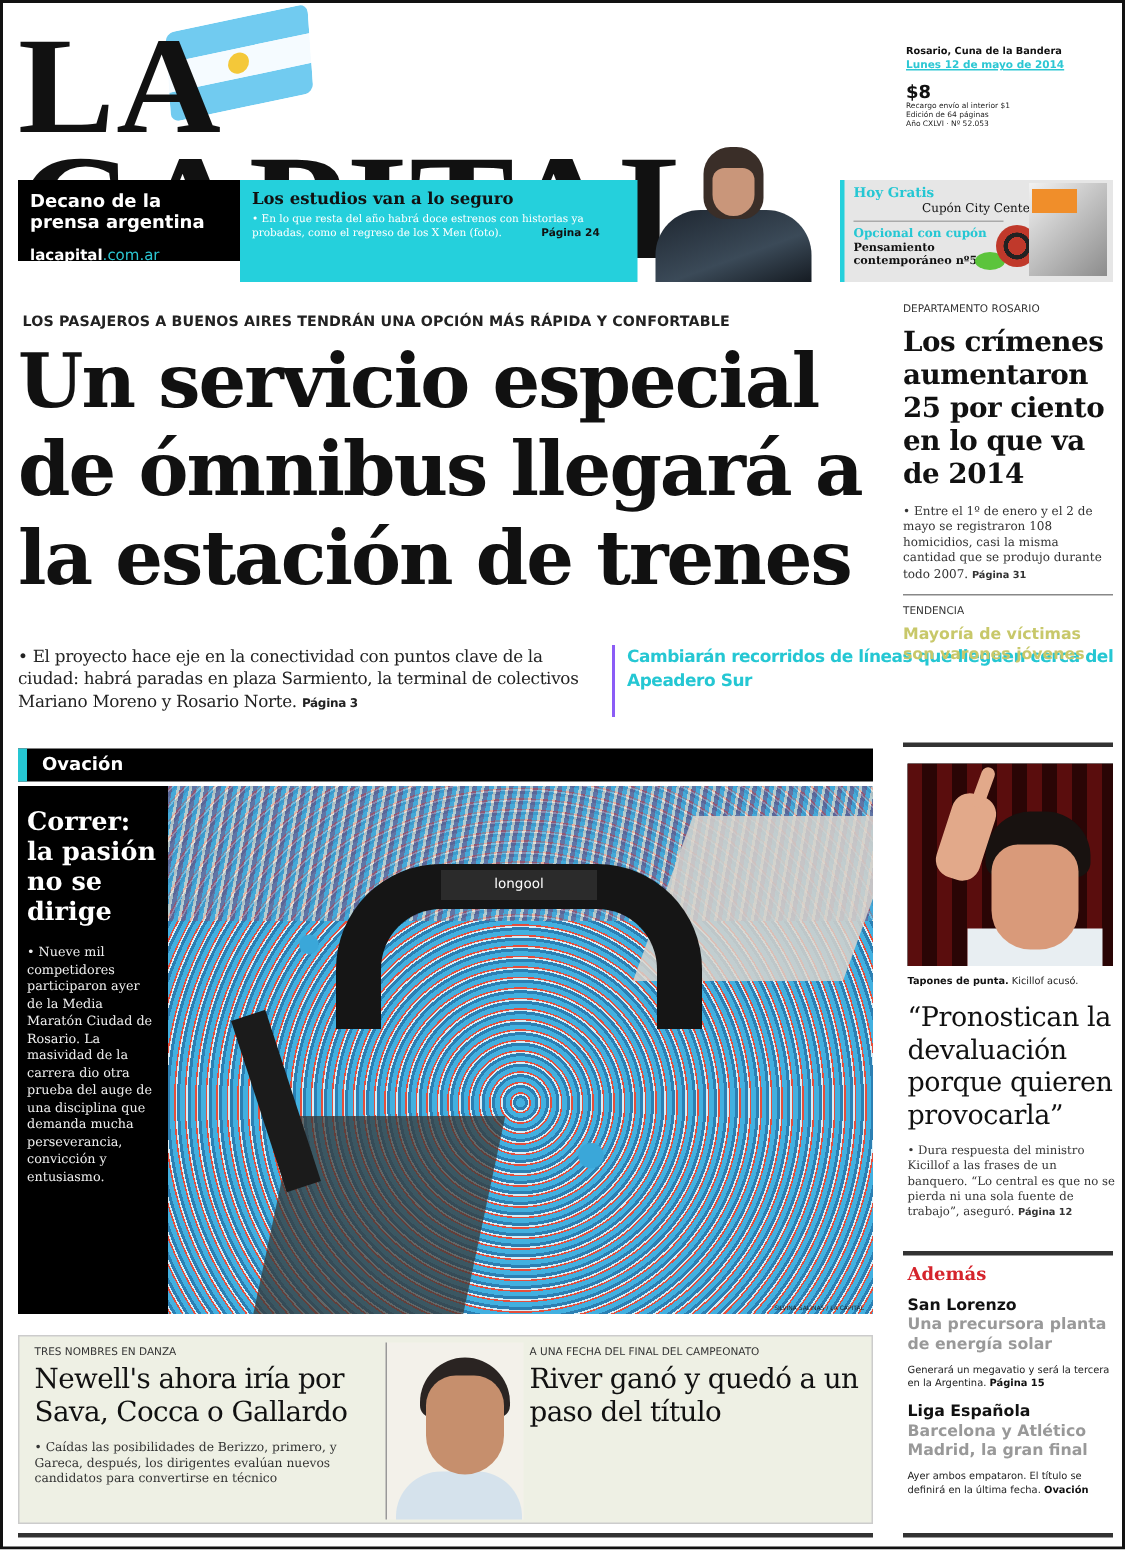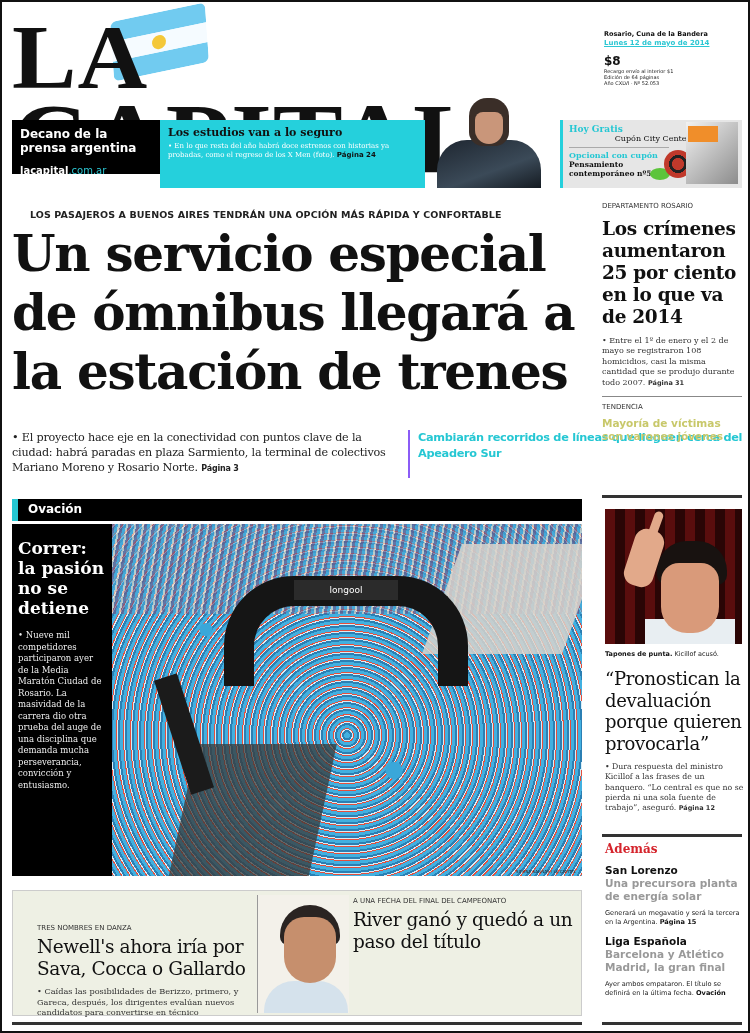--- a/index.html
+++ b/index.html
@@ -27,37 +27,37 @@
   
   .band { position: absolute; left: 10px; top: 118px; width: 730px; height: 68px; }
   .band .decano { position: absolute; left: 0; top: 0; width: 148px; height: 54px; background: #000; color: #fff; padding: 7px 8px; font-family: "DejaVu Sans", sans-serif; }
   .band .decano .t { font-size: 12px; font-weight: bold; line-height: 14px; }
   .band .decano .url { font-size: 10px; font-weight: bold; margin-top: 10px; }
   .band .decano .url span { color: #2cc7d3; font-weight: normal; }
   .band .cine { position: absolute; left: 148px; top: 0; width: 265px; height: 68px; background: #25d0dc; padding: 6px 8px; }
   .band .cine .h1 { font-size: 11px; font-weight: bold; color: #111; }
   .band .cine .h2 { font-size: 11px; font-weight: bold; color: #fff; margin-top: 2px; }
   .band .cine .p { font-size: 7px; color: #fff; margin-top: 3px; line-height: 9px; }
-  .band .cine .p b { color: #111; font-family: "DejaVu Sans", sans-serif; }
+  .band .cine .p b { color: #111; font-family: "DejaVu Sans", sans-serif; margin-left: 24px; }
   .band .hero { position: absolute; left: 415px; top: -22px; width: 135px; height: 90px; }
   .hero .head { position: absolute; left: 42px; top: 0; width: 40px; height: 48px; background: #3a2e28; border-radius: 18px 18px 14px 14px; }
   .hero .face { position: absolute; left: 48px; top: 14px; width: 28px; height: 32px; background: #c9967a; border-radius: 8px 8px 14px 14px; }
   .hero .body { position: absolute; left: 10px; top: 42px; width: 104px; height: 48px; background: linear-gradient(160deg,#1e2630,#3b4a58 60%,#151b22); border-radius: 30px 30px 0 0; }
   .band .gratis { position: absolute; left: 548px; top: 0; width: 182px; height: 68px; background: #e6e6e6; padding: 4px 6px; border-left: 3px solid #25d0dc; }
   .gratis .l1 { font-size: 9px; font-weight: bold; color: #25c7d3; }
   .gratis .l2 { font-size: 8px; font-weight: normal; color: #111; text-align: center; }
   .gratis .l3 { font-size: 8px; font-weight: bold; color: #25c7d3; margin-top: 4px; border-top: 1px solid #aaa; padding-top: 2px; width: 100px; }
   .gratis .l4 { font-size: 7.5px; font-weight: bold; color: #111; line-height: 9px; width: 100px; }
   .gratis .book { position: absolute; right: 4px; top: 2px; width: 52px; height: 62px; background: linear-gradient(135deg,#f2f2f2,#8c8c8c); }
   .gratis .book .tag { position: absolute; left: 2px; top: 4px; width: 30px; height: 16px; background: #f08e2a; }
   .gratis .chips { position: absolute; right: 50px; top: 30px; width: 28px; height: 28px; border-radius: 50%; background: radial-gradient(#c0392b 30%, #222 31%, #222 45%, #c0392b 46%); }
   .gratis .chip2 { position: absolute; right: 72px; top: 48px; width: 20px; height: 12px; border-radius: 50%; background: #5cc43b; }
 
   
-  .kicker { position: absolute; left: 28px; top: 207px; font-family: "DejaVu Sans", sans-serif; font-size: 9.5px; font-weight: bold; color: #222; letter-spacing: .1px; }
+  .kicker { position: absolute; left: 13px; top: 207px; font-family: "DejaVu Sans", sans-serif; font-size: 9.5px; font-weight: bold; color: #222; letter-spacing: .1px; }
   .headline { position: absolute; left: 10px; top: 222px; width: 580px; font-family: "DejaVu Serif", serif; font-size: 50px; line-height: 59px; font-weight: bold; color: #111; letter-spacing: -1.3px; }
   .deck { position: absolute; left: 10px; top: 428px; width: 384px; font-size: 11.2px; line-height: 15px; color: #222; letter-spacing: -.2px; }
   .deck b { font-family: "DejaVu Sans", sans-serif; font-size: 8px; }
   .side-deck { position: absolute; left: 406px; top: 428px; padding-left: 8px; border-left: 2px solid #8b5cf6; height: 48px; font-family: "DejaVu Sans", sans-serif; font-weight: bold; font-size: 11.3px; line-height: 15.5px; color: #25c7d3; letter-spacing: -.3px; }
 
   
   .ovbar { position: absolute; left: 10px; top: 497px; width: 570px; height: 22px; background: #000; }
   .ovbar .blue { position: absolute; left: 0; top: 0; width: 6px; height: 22px; background: #25c7d3; }
   .ovbar .t { position: absolute; left: 16px; top: 3px; color: #fff; font-family: "DejaVu Sans", sans-serif; font-size: 12px; font-weight: bold; }
   .ovleft { position: absolute; left: 10px; top: 522px; width: 100px; height: 352px; background: #000; color: #fff; padding: 14px 6px 0 6px; }
@@ -72,21 +72,21 @@
   .photo .crowd-top { position: absolute; left: 0; top: 0; width: 470px; height: 90px; background: repeating-linear-gradient(100deg,#6d5c8c 0 3px,#45a6d6 3px 6px,#e6d9c9 6px 8px); opacity: .7; }
   .photo .street { position: absolute; left: 330px; top: 20px; width: 140px; height: 110px; background: #d8d3cc; transform: skewX(-20deg); opacity: .85; }
   .photo .arch { position: absolute; left: 112px; top: 52px; width: 244px; height: 110px; border: 30px solid #151515; border-bottom: none; border-radius: 70px 70px 0 0; }
   .photo .arch .sign { position: absolute; left: 40px; top: -26px; width: 104px; height: 20px; background: #2b2b2b; color: #fff; font-family: "DejaVu Sans", sans-serif; font-size: 9px; text-align: center; line-height: 20px; }
   .photo .road { position: absolute; left: 70px; top: 220px; width: 140px; height: 140px; background: #3a3a38; transform: skewX(-12deg); opacity: .75; }
   .photo .fence { position: absolute; left: 60px; top: 150px; width: 24px; height: 120px; background: #1b1b1b; transform: rotate(-18deg); }
   .photo .credit { position: absolute; right: 6px; bottom: 2px; font-size: 4px; color: #222; font-family: "DejaVu Sans", sans-serif; }
 
   
   .bottom { position: absolute; left: 10px; top: 888px; width: 570px; height: 126px; background: #eef0e4; border: 1px solid #ccc; }
-  .bot1 { position: absolute; left: 24px; top: 6px; width: 230px; margin-top: 27px; }
+  .bot1 { position: absolute; left: 10px; top: 6px; width: 230px; }
   .bot2 { position: absolute; left: 340px; top: 6px; width: 228px; }
   .bottom .k { font-family: "DejaVu Sans", sans-serif; font-size: 7px; color: #333; }
   .bottom .h { font-size: 18.5px; line-height: 22px; color: #111; margin-top: 4px; letter-spacing: -.4px; }
   .bottom .p { font-size: 8.2px; line-height: 10.5px; color: #333; margin-top: 6px; }
   .bottom .portrait { position: absolute; left: 244px; top: 4px; width: 92px; height: 118px; background: #f3f1ea; border-left: 1px solid #999; overflow: hidden; }
   .portrait .hair { position: absolute; left: 22px; top: 10px; width: 60px; height: 40px; background: #2a2422; border-radius: 30px 30px 8px 8px; }
   .portrait .face { position: absolute; left: 26px; top: 22px; width: 52px; height: 66px; background: #c68f6d; border-radius: 20px 20px 26px 26px; }
   .portrait .shirt { position: absolute; left: 6px; top: 86px; width: 84px; height: 40px; background: #d5e2ec; border-radius: 30px 30px 0 0; }
 
   
@@ -180,21 +180,21 @@
   <div class="kicker">LOS PASAJEROS A BUENOS AIRES TENDRÁN UNA OPCIÓN MÁS RÁPIDA Y CONFORTABLE</div>
   <h1 class="headline">Un servicio especial de ómnibus llegará a la estación de trenes</h1>
   <p class="deck"><span>• El proyecto hace eje en la conectividad con puntos clave de la ciudad: habrá paradas en plaza Sarmiento, la terminal de colectivos Mariano Moreno y Rosario Norte.</span> <b>Página 3</b></p>
   <div class="side-deck">Cambiarán recorridos de líneas que lleguen cerca del Apeadero Sur</div>
 
   <div class="ovbar">
     <div class="blue"></div>
     <div class="t">Ovación</div>
   </div>
   <div class="ovleft">
-    <div class="h">Correr: la pasión no se detiene</div>
+    <div class="h">Correr: la pasión no se dirige</div>
     <div class="p">• Nueve mil competidores participaron ayer de la Media Maratón Ciudad de Rosario. La masividad de la carrera dio otra prueba del auge de una disciplina que demanda mucha perseverancia, convicción y entusiasmo.</div>
   </div>
   <div class="photo">
     <div class="crowd-top"></div>
     <div class="street"></div>
     <div class="road"></div>
     <div class="fence"></div>
     <div class="arch">
       <div class="sign">longool</div>
     </div>

